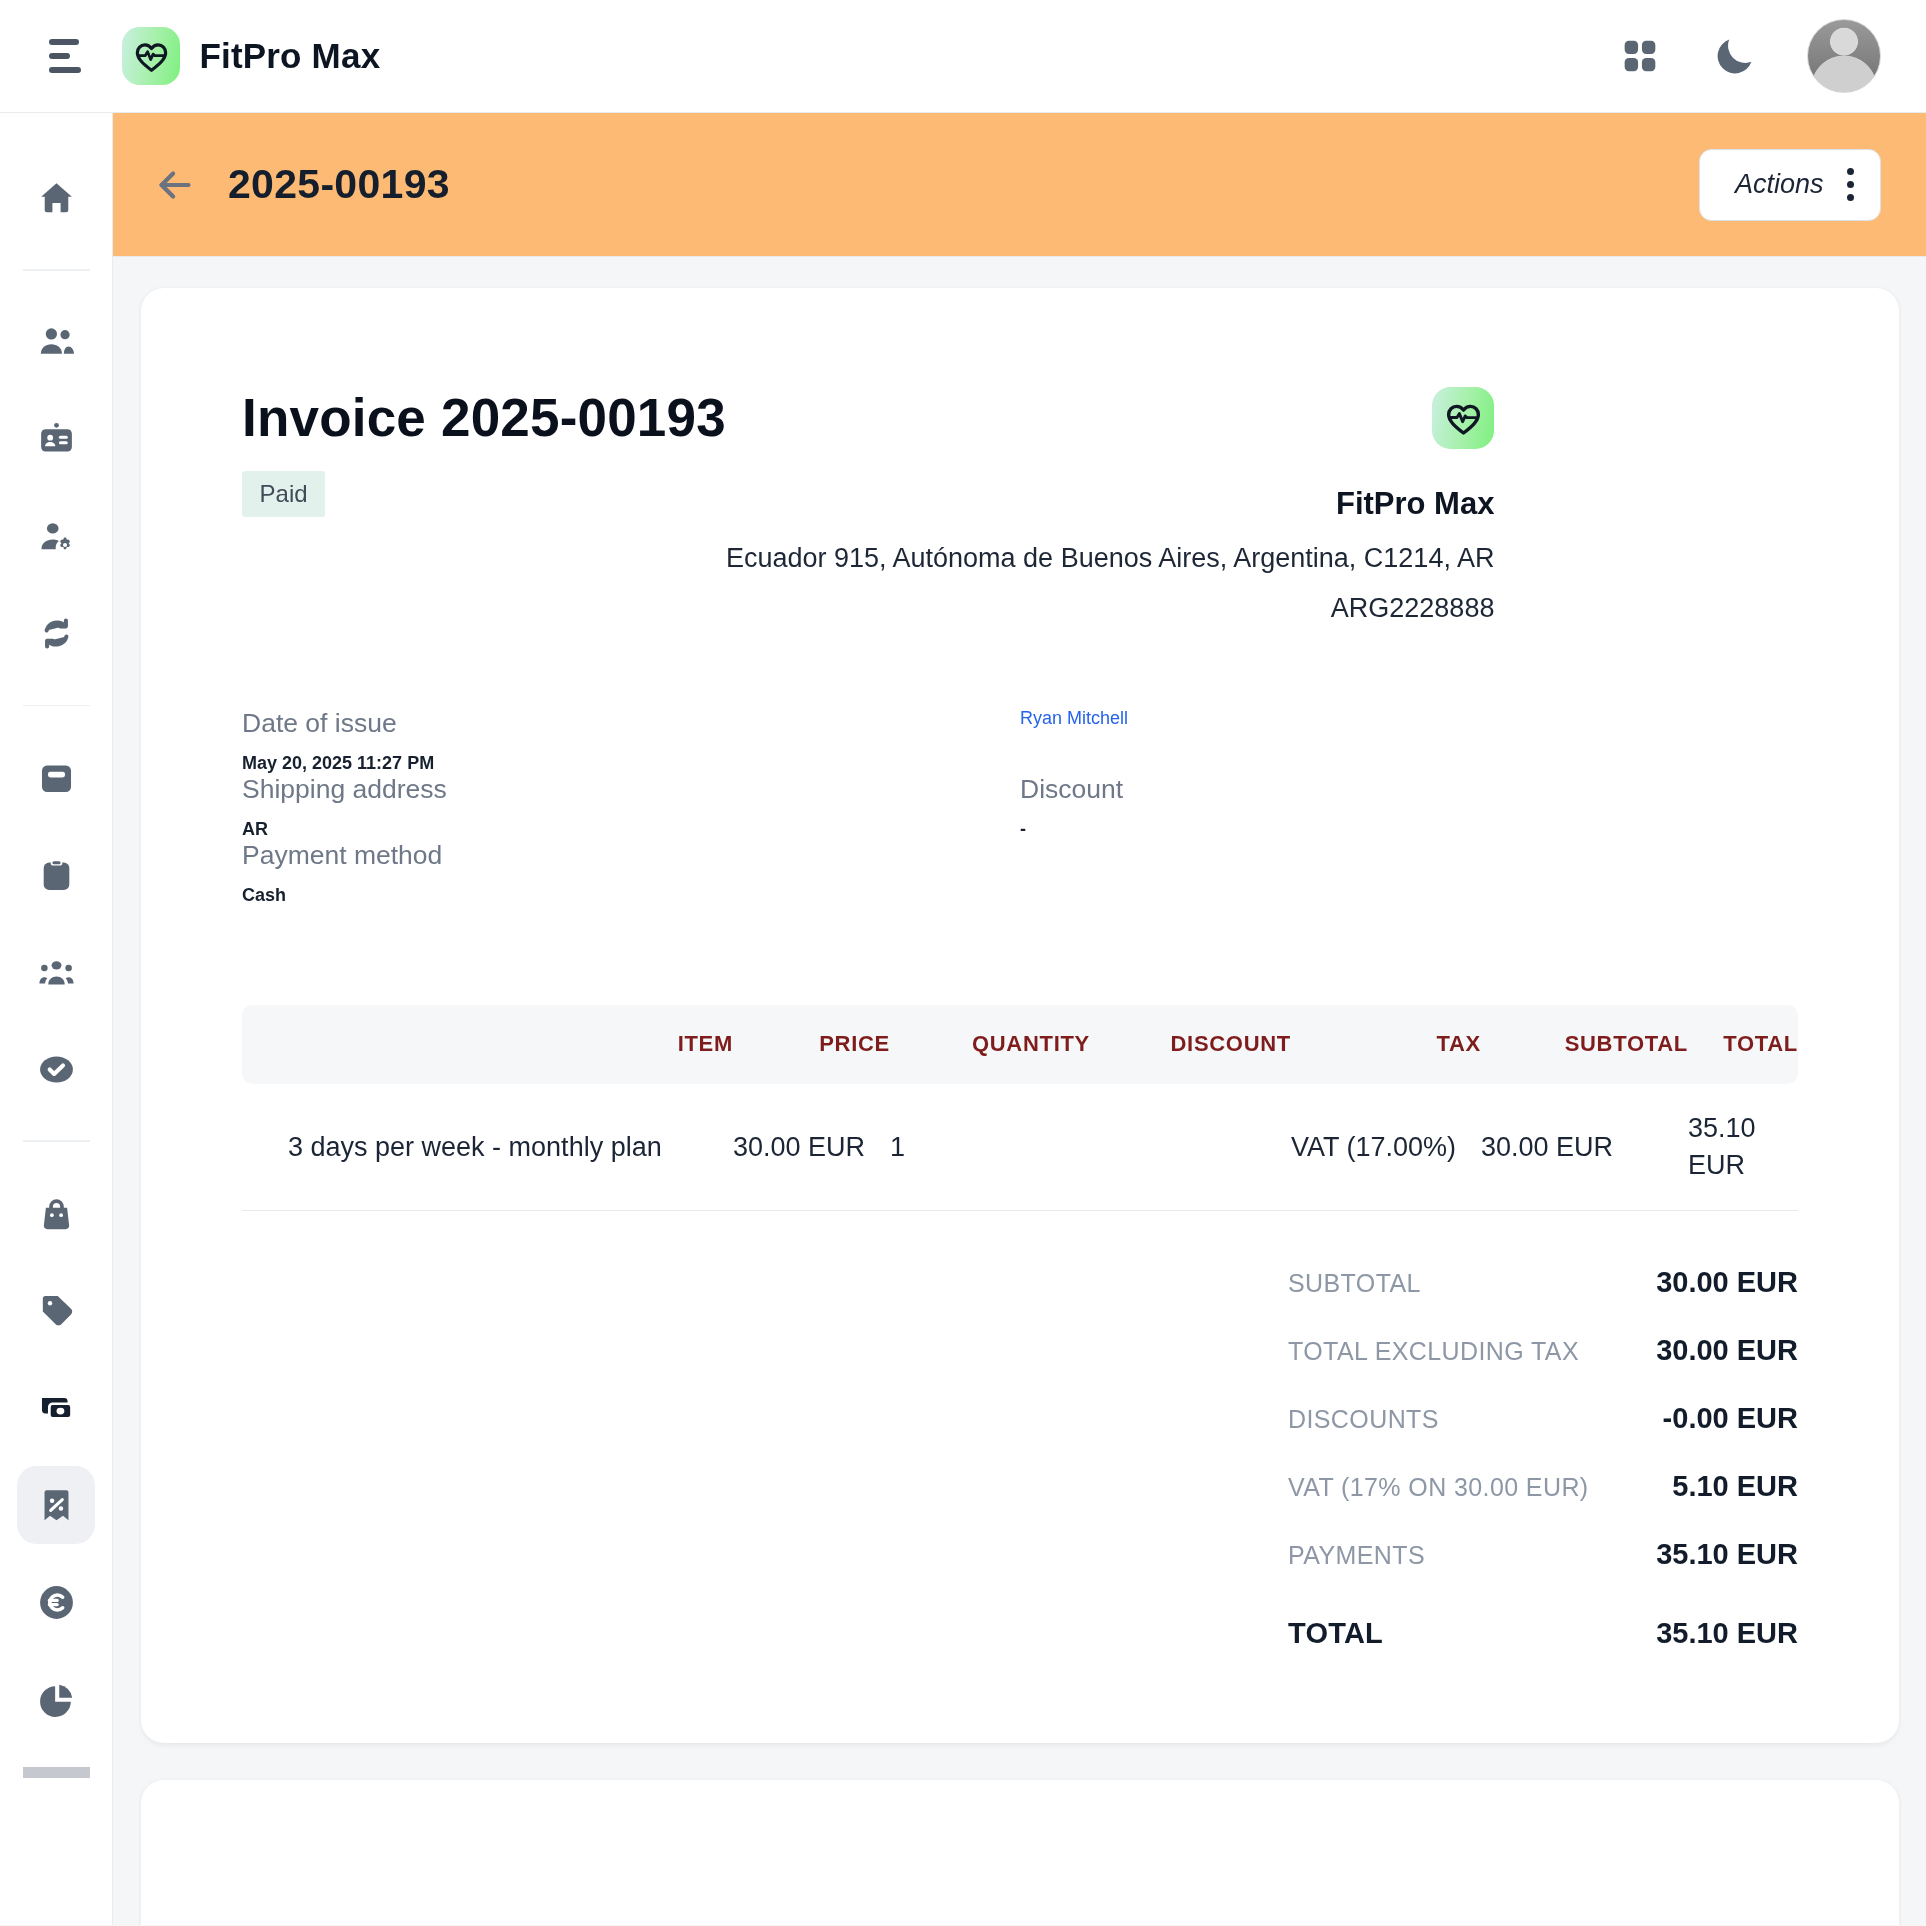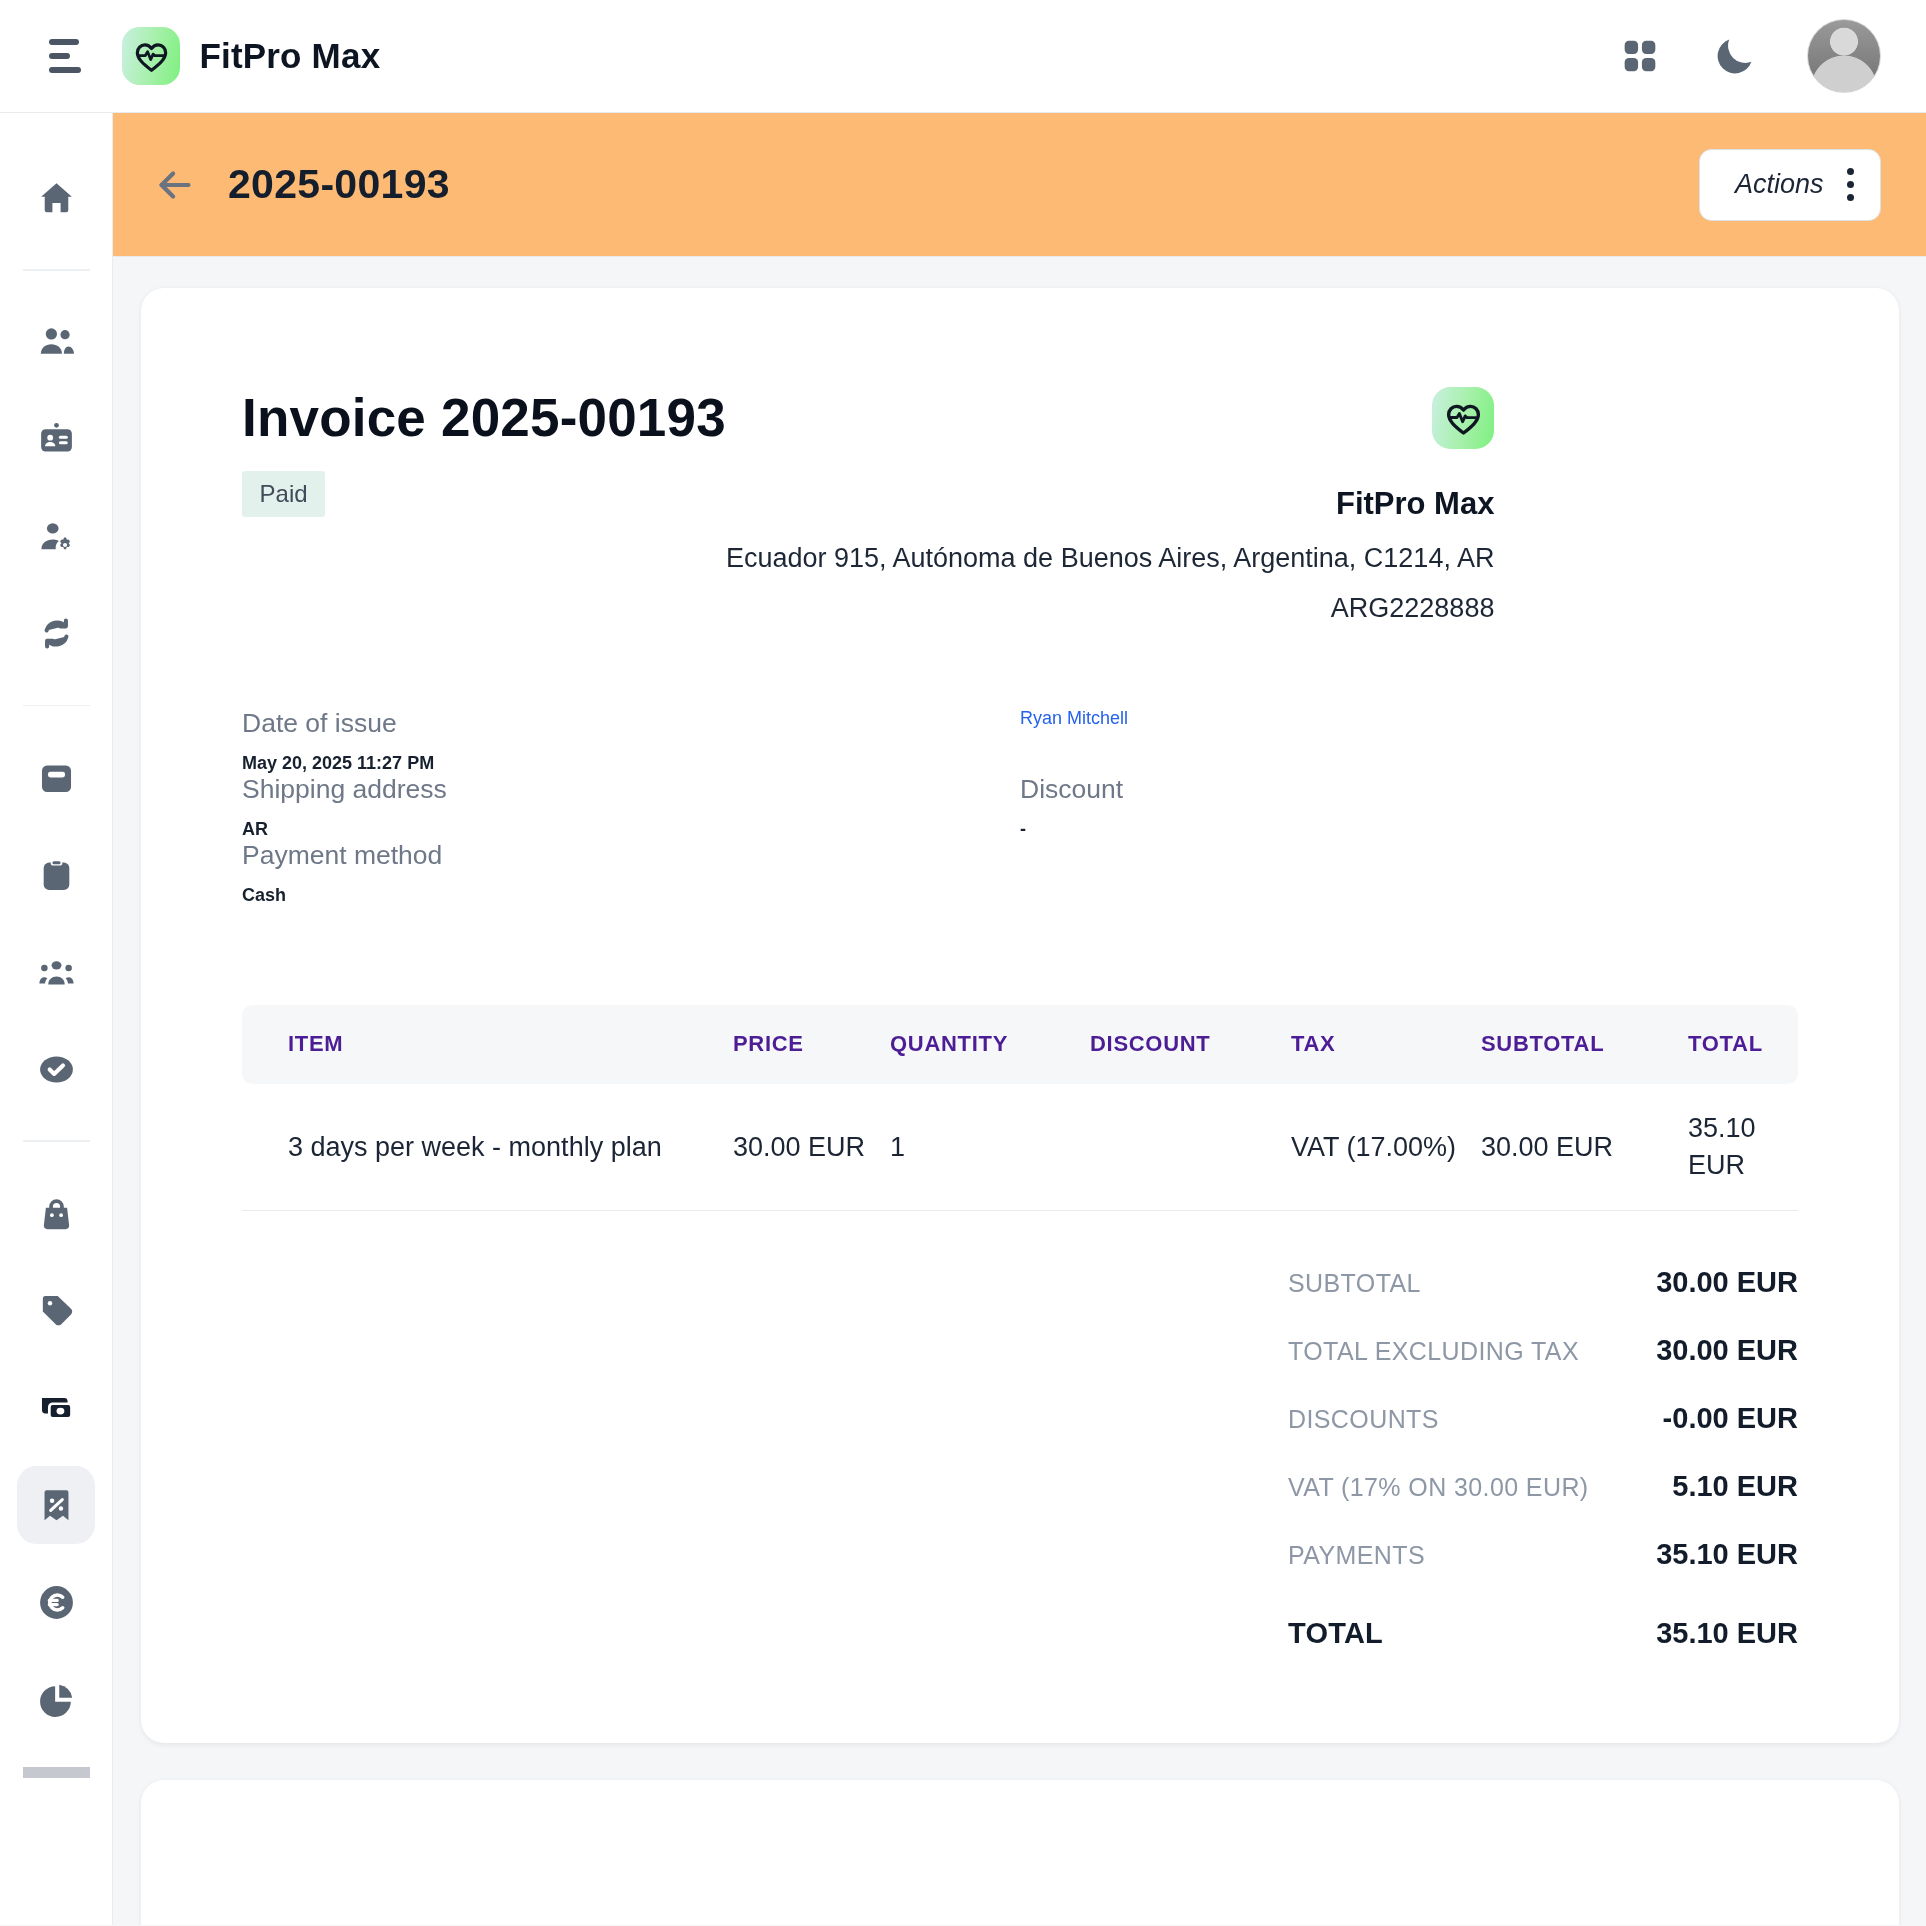--- a/index.html
+++ b/index.html
@@ -82,21 +82,21 @@
   
   .fields { display:grid; grid-template-columns:1fr 1fr; margin-top:64px; }
   .f-label { font-size:26.5px; color:#6e7888; margin-bottom:14px; }
   .f-value { font-size:18px; font-weight:700; color:#16202e; }
   .f-value.link { color:#2563eb; font-weight:500; cursor:pointer; }
   
   .itable { margin-top:99px; }
   .t-head {
     display:grid; grid-template-columns:1fr 157px 200px 201px 190px 207px 110px;
     background:#f6f7f9; border-radius:10.6px; height:79px; align-items:center;
-    padding-left:46px; font-size:22px; font-weight:700; color:#4c1d95; letter-spacing:0.7px;
+    padding-left:46px; font-size:22px; font-weight:700; color:#7f1d1d; letter-spacing:0.7px;text-align:right;
   }
   .t-row {
     display:grid; grid-template-columns:1fr 157px 200px 201px 190px 207px 110px;
     padding:26.5px 0 26.5px 46px; align-items:center; border-bottom:1.8px solid #e6e9ed;
     font-size:27px; color:#1b2535; min-height:125px;
   }
   .t-row .cell { padding-right:21px; line-height:1.35; }
   
   .summary { width:510px; margin-left:auto; margin-top:55px; }
   .s-row { display:flex; justify-content:space-between; align-items:baseline; margin-bottom:35px; }

